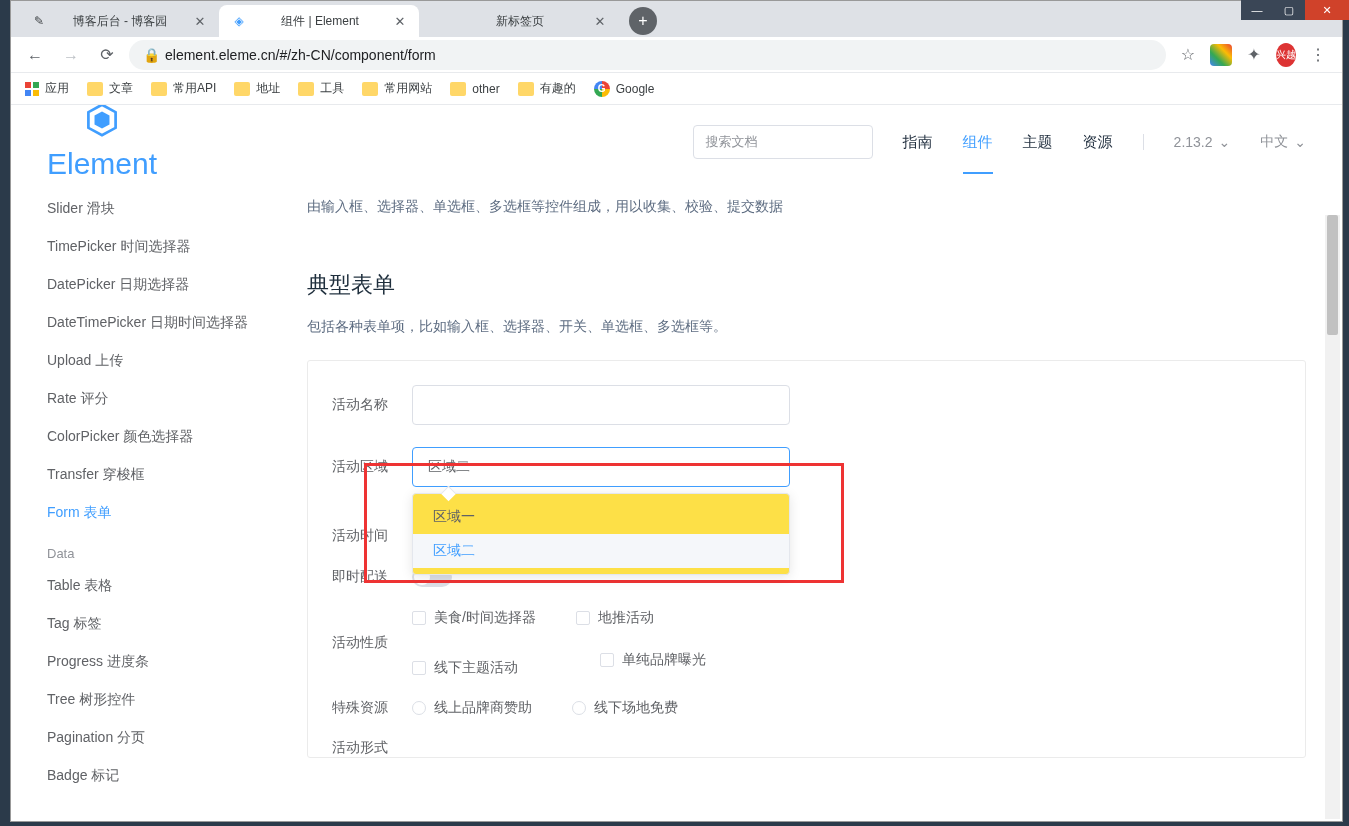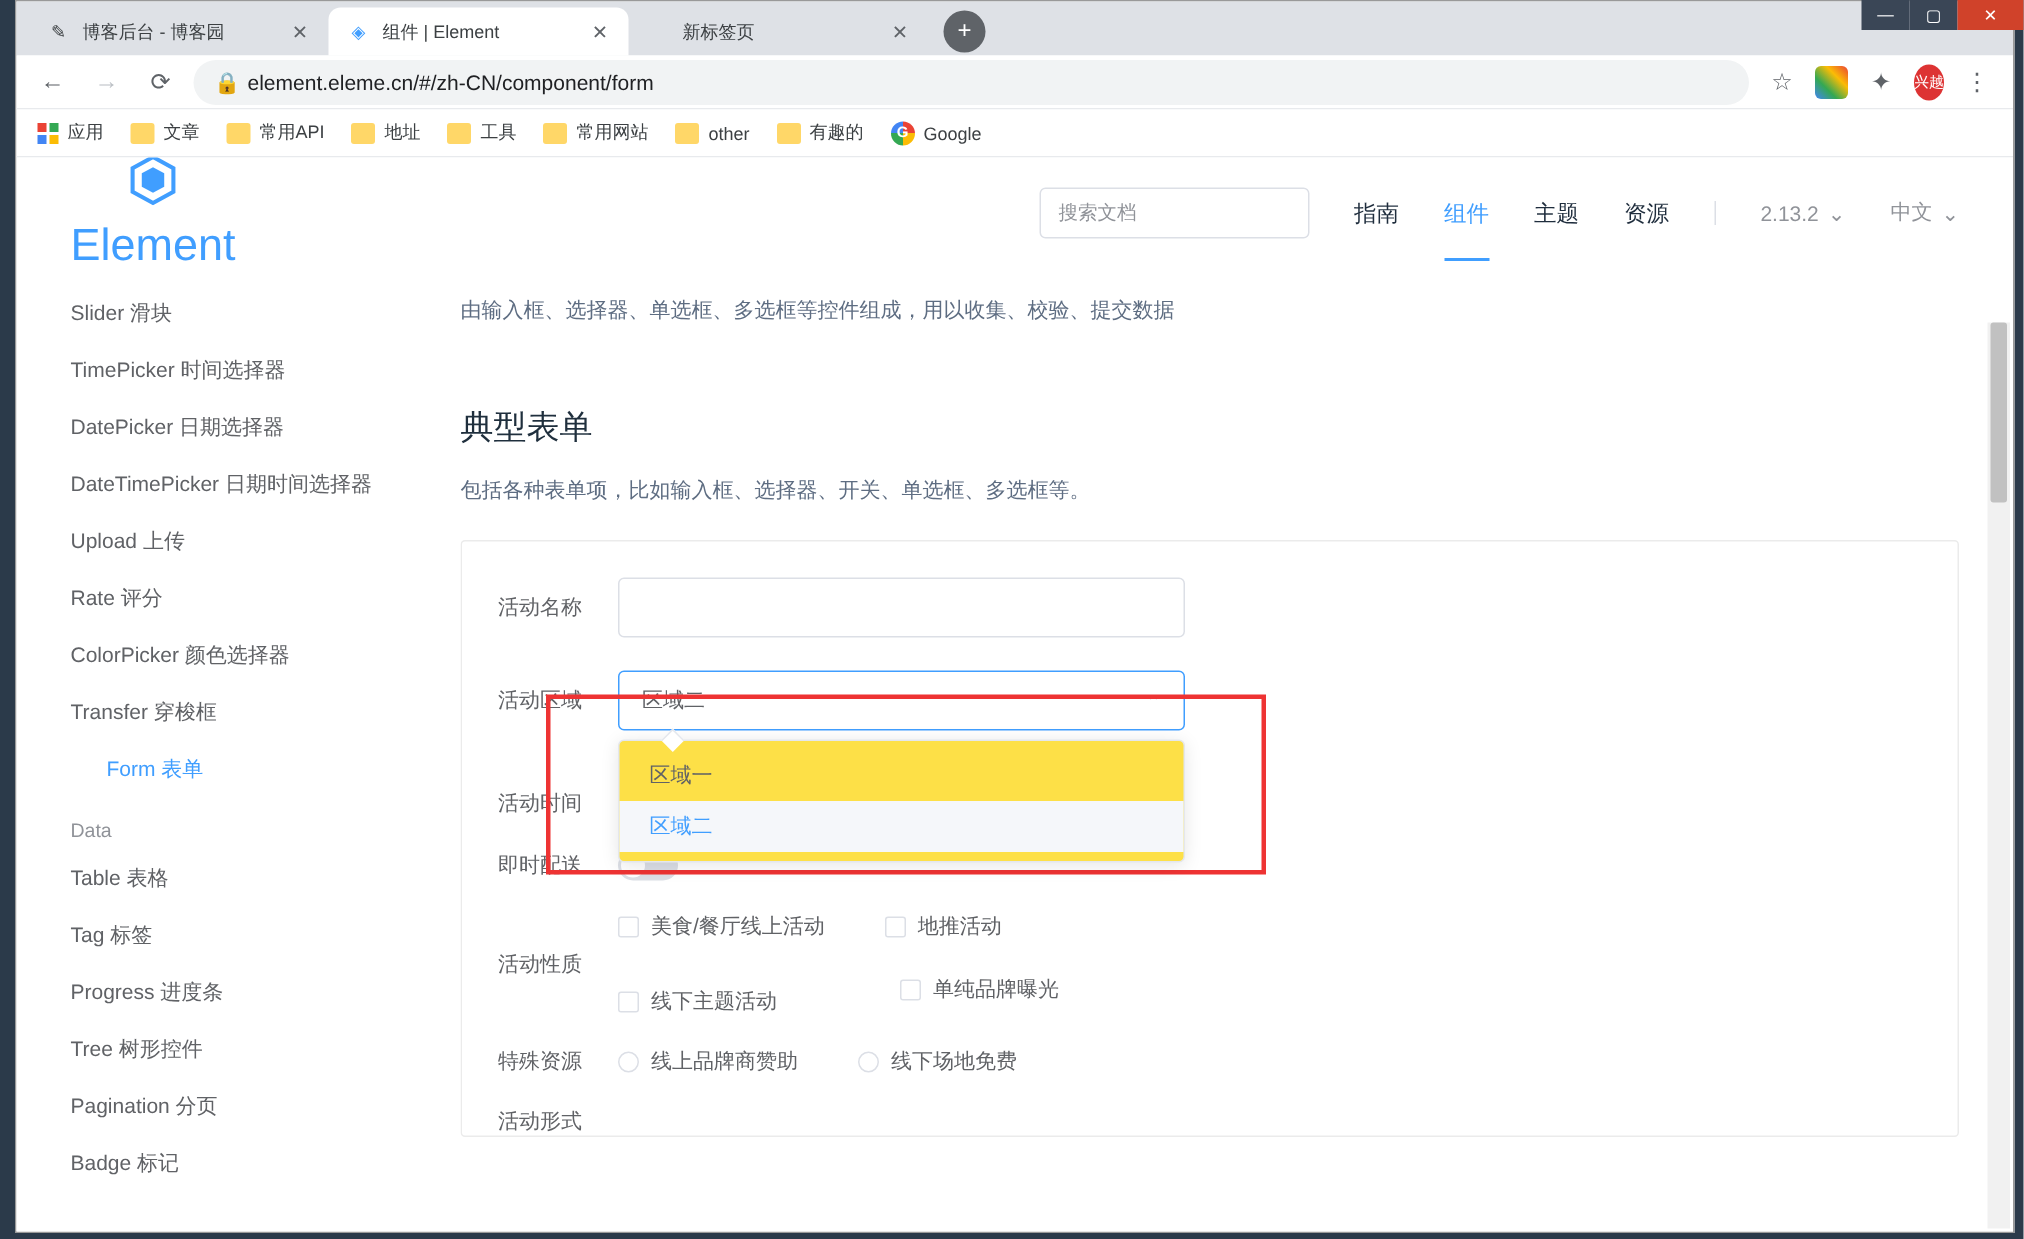--- a/index.html
+++ b/index.html
@@ -10,21 +10,21 @@
 .win-btn { width: 32px; height: 20px; display: flex; align-items: center; justify-content: center; font-size: 11px; color: #fff; background: #3a4656; cursor: pointer; }
 .win-btn.close { background: #d0422a; width: 44px; }
 
 
 .browser { position: absolute; top: 0; left: 10px; right: 6px; bottom: 4px; background: #fff; border: 1px solid #999; display: flex; flex-direction: column; }
 
 .tab-strip { display: flex; align-items: flex-end; height: 36px; background: #dee1e6; padding: 4px 8px 0 8px; gap: 0; }
 .tab { display: flex; align-items: center; gap: 8px; padding: 0 12px; height: 32px; font-size: 12px; color: #3c4043; border-radius: 8px 8px 0 0; min-width: 200px; max-width: 220px; position: relative; }
 .tab.active { background: #fff; }
 .tab .favicon { width: 16px; height: 16px; display: flex; align-items: center; justify-content: center; flex-shrink: 0; }
-.tab .title { flex: 1; overflow: hidden; white-space: nowrap; text-overflow: ellipsis; }
+.tab .title { flex: 1; overflow: hidden; white-space: nowrap; text-overflow: ellipsis; text-align: center; }
 .tab .close-tab { width: 14px; height: 14px; display: flex; align-items: center; justify-content: center; color: #5f6368; border-radius: 50%; font-size: 13px; }
 .new-tab-btn { width: 28px; height: 28px; border-radius: 50%; background: #5f6368; color: #fff; display: flex; align-items: center; justify-content: center; margin-left: 10px; margin-bottom: 2px; font-size: 16px; }
 
 .toolbar { display: flex; align-items: center; height: 36px; padding: 0 10px; gap: 8px; background: #fff; border-bottom: 1px solid #e8eaed; }
 .nav-arrow { width: 28px; height: 28px; display: flex; align-items: center; justify-content: center; color: #5f6368; }
 .nav-arrow.disabled { color: #bdc1c6; }
 .addr-bar { flex: 1; display: flex; align-items: center; gap: 8px; background: #f1f3f4; border-radius: 16px; height: 30px; padding: 0 14px; font-size: 14px; color: #202124; }
 .addr-bar .lock { width: 14px; color: #5f6368; }
 .toolbar-icon { width: 28px; height: 28px; display: flex; align-items: center; justify-content: center; color: #5f6368; }
 .ext-icon { width: 22px; height: 22px; border-radius: 4px; display:flex; align-items:center; justify-content:center; font-size:10px; }
@@ -48,21 +48,21 @@
 .nav-right { margin-left: auto; display: flex; align-items: center; gap: 30px; font-size: 15px; color: #1f2d3d; padding-left: 48px; }
 .search-docs { width: 180px; height: 34px; border: 1px solid #dcdfe6; border-radius: 4px; padding: 0 12px; font-size: 13px; color: #909399; display:flex; align-items:center; }
 .nav-link { color: #1f2d3d; }
 .nav-link.active { color: #409eff; border-bottom: 2px solid #409eff; padding-bottom: 20px; margin-bottom: -22px; }
 .nav-divider { width: 1px; height: 16px; background: #dcdfe6; }
 .dropdown-nav { display:flex; align-items:center; gap:6px; color:#909399; font-size:14px; }
 
 .body-row { flex: 1; display: flex; padding: 0 36px; overflow: hidden; }
 .sidebar { width: 260px; padding-top: 10px; font-size: 14px; color: #606266; }
 .sidebar-item { padding: 10px 0; cursor: pointer; }
-.sidebar-item.active { color: #409eff; margin-left: 24px; }
+.sidebar-item.active { color: #409eff; }
 .sidebar-group { color: #909399; font-size: 13px; padding: 14px 0 6px; }
 
 .main { flex: 1; overflow: hidden; }
 .desc-line { font-size: 14px; color: #5e6d82; margin-top: 18px; }
 .section-title { font-size: 22px; font-weight: 400; color: #1f2f3d; margin-top: 54px; }
 .section-desc { font-size: 14px; color: #5e6d82; margin-top: 18px; }
 
 .demo-box { margin-top: 24px; border: 1px solid #ebebeb; border-radius: 3px; padding: 24px 24px 0 24px; position: relative; }
 .form-row { display: flex; align-items: center; margin-bottom: 22px; font-size: 14px; color: #606266; }
 .form-label { width: 80px; text-align: left; }
@@ -261,21 +261,21 @@
               <div class="form-control">
                   <div class="switch"></div>
                 </div>
             </div>
 
             <div class="form-row">
               <div class="form-label">活动性质</div>
               <div class="form-control" style="display:flex;flex-wrap:wrap;width:400px;">
                 <label class="checkbox">
                     <span class="box"></span>
-                    <span>美食/餐厅线上活动</span>
+                    <span>美食/时间选择器</span>
                   </label>
                 <label class="checkbox">
                     <span class="box"></span>
                     <span>地推活动</span>
                   </label>
                 <label class="checkbox" style="margin-top:32px;">
                     <span class="box"></span>
                     <span>线下主题活动</span>
                   </label>
                 <label class="checkbox" style="margin-top:16px;padding-left:42px;">

